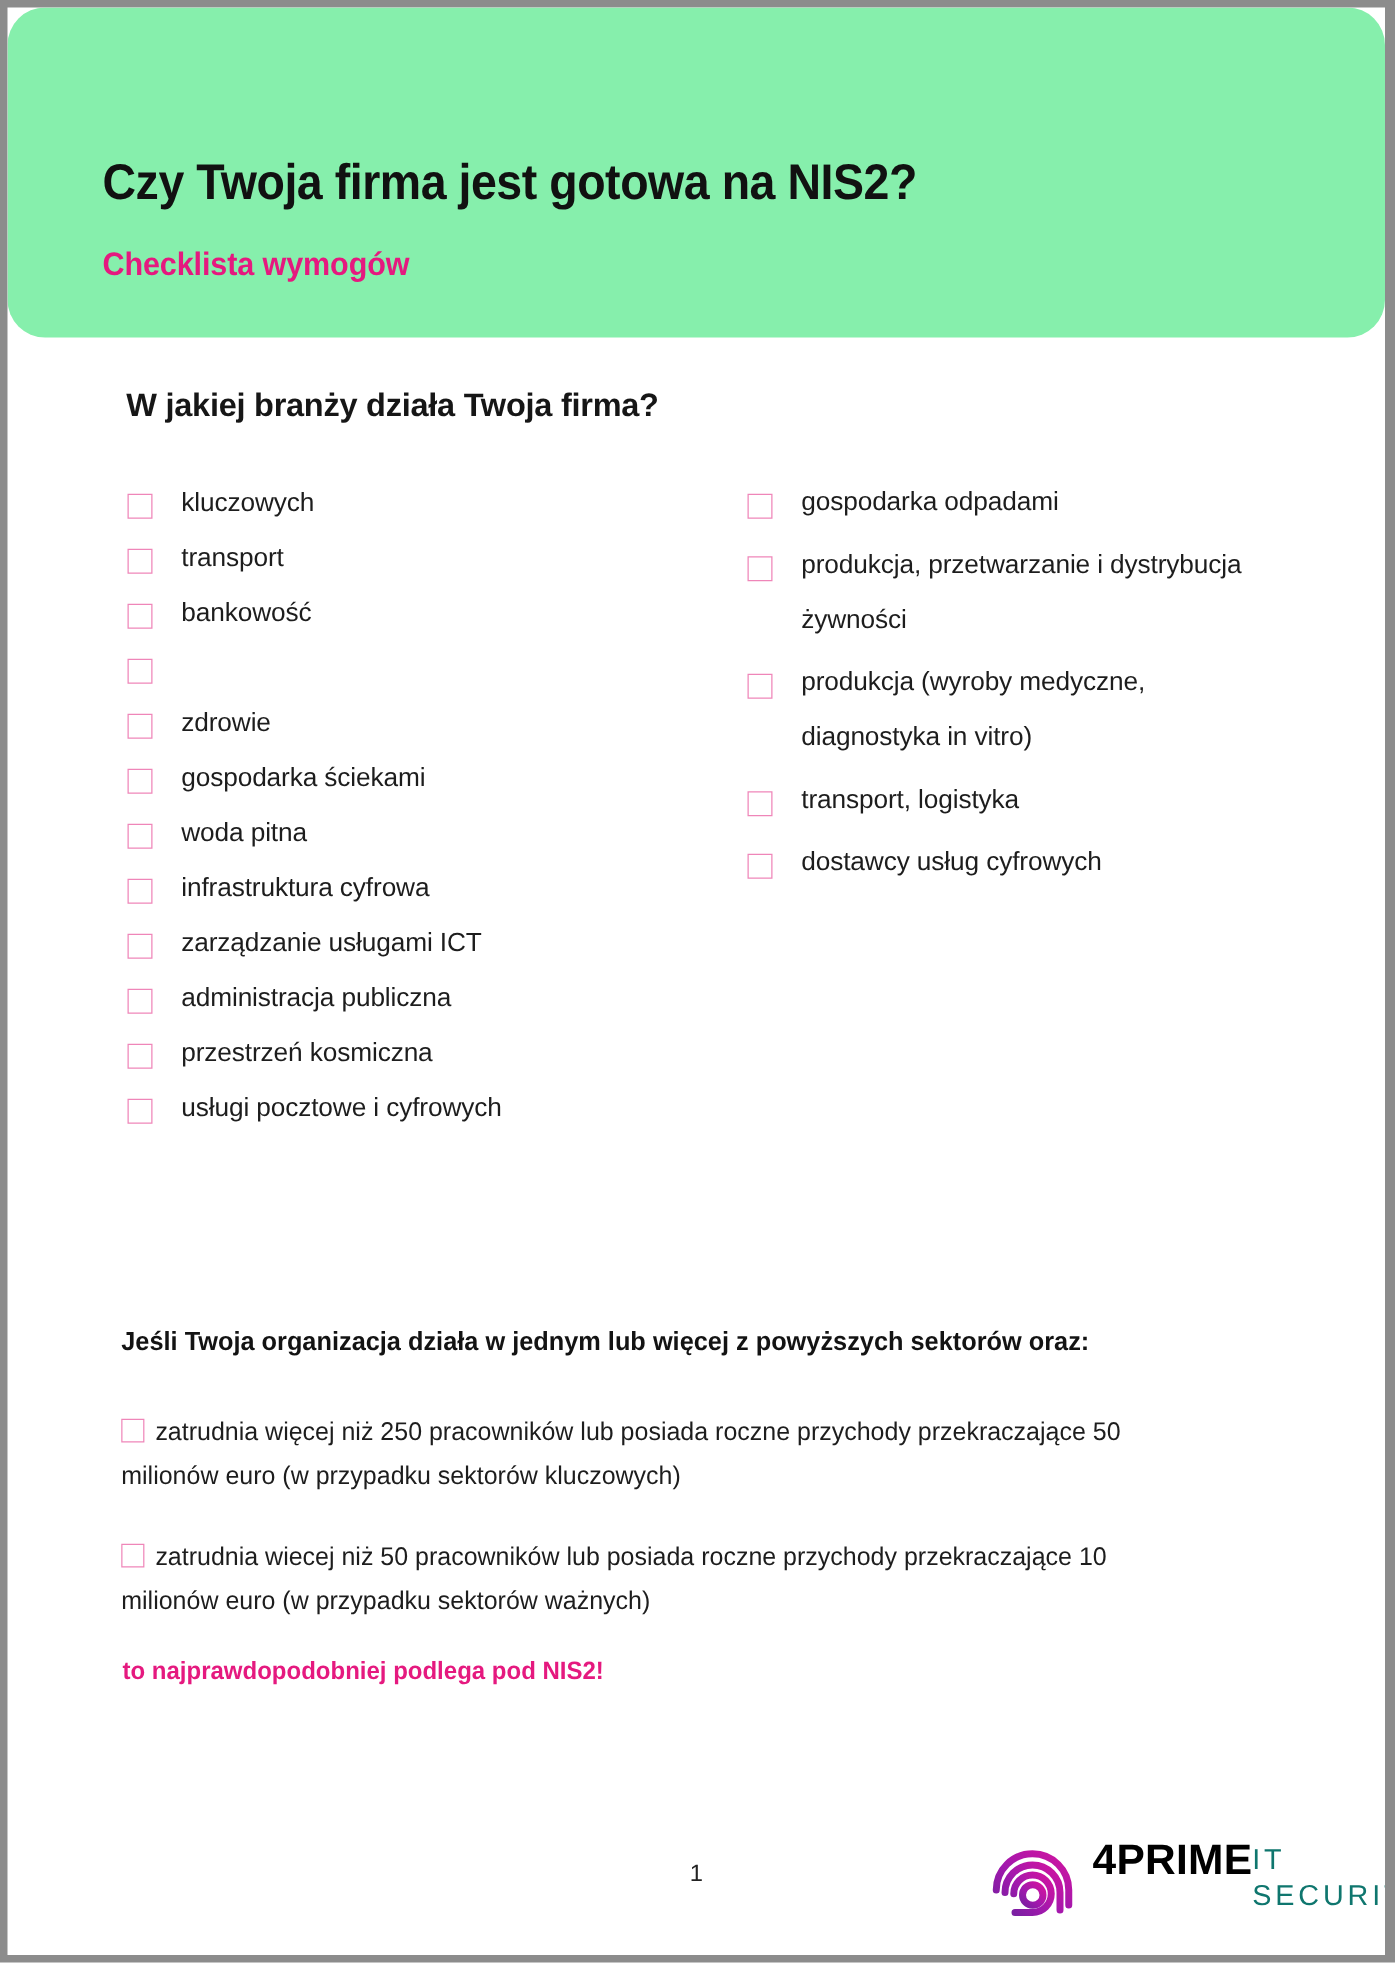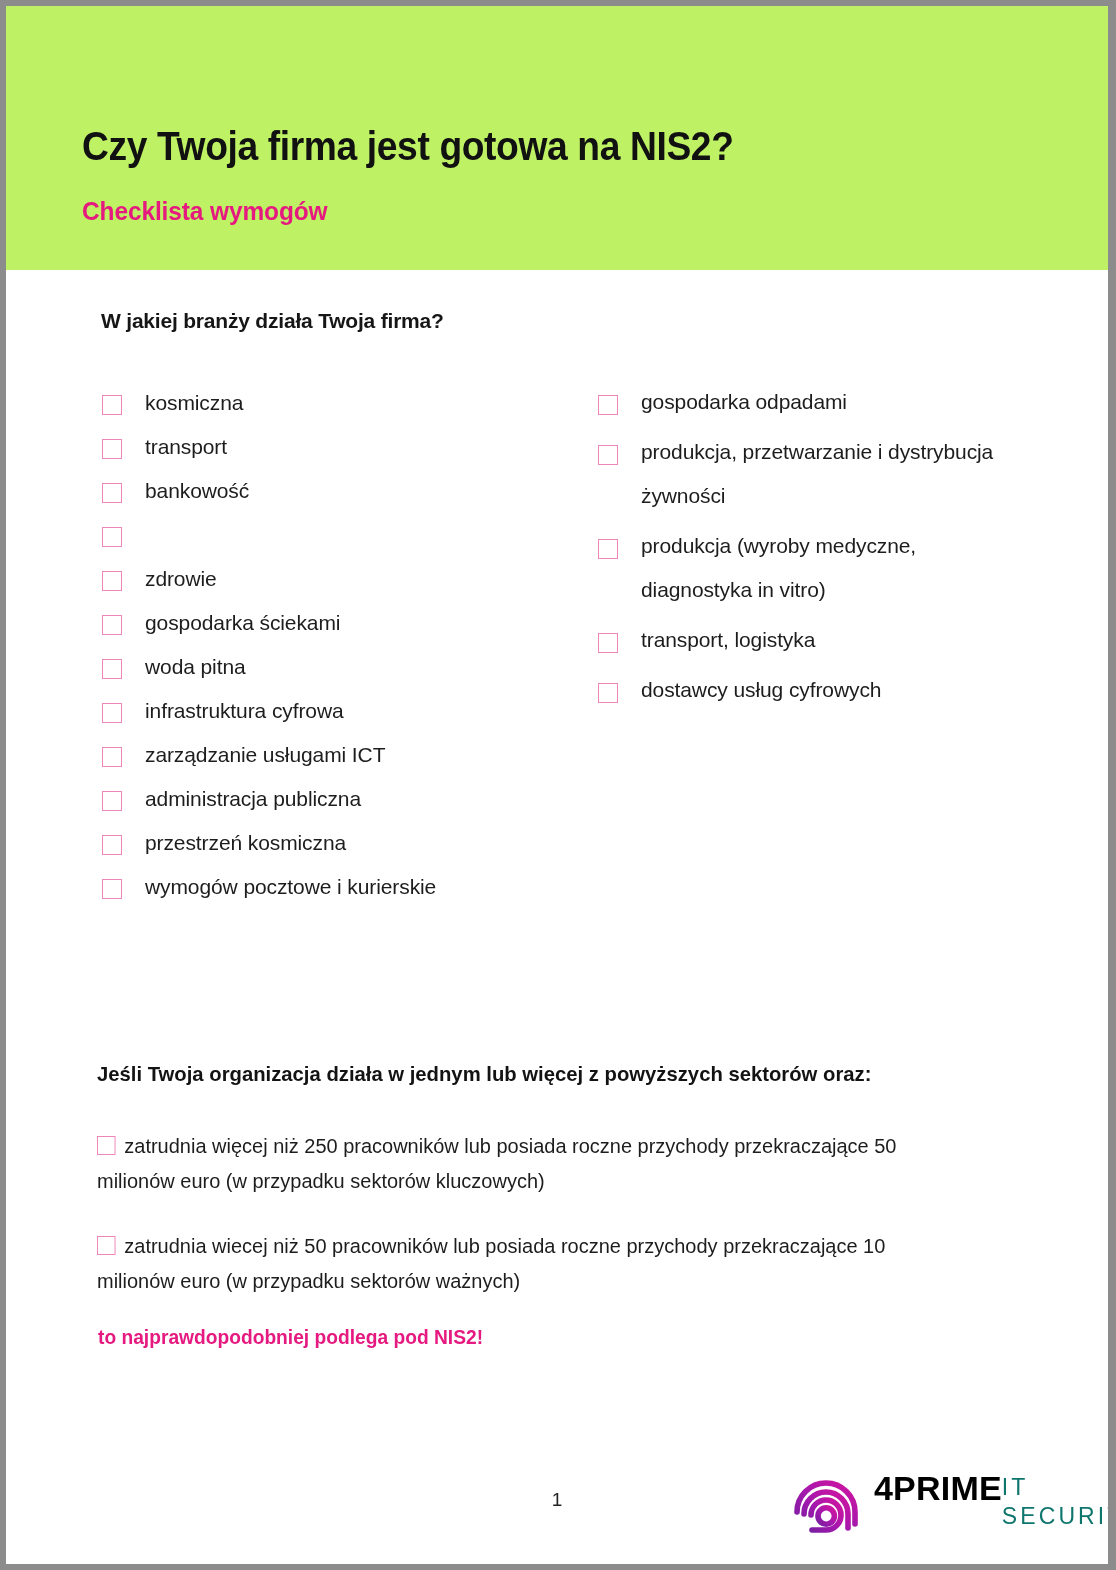--- a/index.html
+++ b/index.html
@@ -26,21 +26,22 @@
     overflow: hidden;
   }
 
   
   .banner {
     position: absolute;
     left: 0;
     top: 0;
     width: 1102px;
     height: 264px;
-    background: #bef264;
+    background: #86efac;
+    border-radius: 30px;
   }
   .banner-title {
     position: absolute;
     left: 76px;
     top: 118px;
     font-size: 40px;
     font-weight: 700;
     color: #111111;
     letter-spacing: -0.4px;
     white-space: nowrap;
@@ -58,21 +59,21 @@
     white-space: nowrap;
     transform: scaleX(0.94);
     transform-origin: left center;
   }
 
   
   .section-heading {
     position: absolute;
     left: 95px;
     top: 303px;
-    font-size: 21px;
+    font-size: 26px;
     font-weight: 700;
     color: #161616;
     letter-spacing: -0.2px;
     white-space: nowrap;
   }
 
   
   .col {
     position: absolute;
     top: 385px;
@@ -211,21 +212,21 @@
   <div class="banner">
     <div class="banner-title">Czy Twoja firma jest gotowa na NIS2?</div>
     <div class="banner-subtitle">Checklista wymogów</div>
   </div>
 
   <div class="section-heading">W jakiej branży działa Twoja firma?</div>
 
   <div class="col col-left">
     <div class="check-row">
       <span class="checkbox"></span>
-      <span class="check-label">kosmiczna</span>
+      <span class="check-label">kluczowych</span>
     </div>
     <div class="check-row">
       <span class="checkbox"></span>
       <span class="check-label">transport</span>
     </div>
     <div class="check-row">
       <span class="checkbox"></span>
       <span class="check-label">bankowość</span>
     </div>
     <div class="check-row">
@@ -254,21 +255,21 @@
     <div class="check-row">
       <span class="checkbox"></span>
       <span class="check-label">administracja publiczna</span>
     </div>
     <div class="check-row">
       <span class="checkbox"></span>
       <span class="check-label">przestrzeń kosmiczna</span>
     </div>
     <div class="check-row">
       <span class="checkbox"></span>
-      <span class="check-label">wymogów pocztowe i kurierskie</span>
+      <span class="check-label">usługi pocztowe i cyfrowych</span>
     </div>
   </div>
 
   <div class="col col-right">
     <div class="check-row">
       <span class="checkbox"></span>
       <span class="check-label">gospodarka odpadami</span>
     </div>
     <div class="check-row">
       <span class="checkbox"></span>

